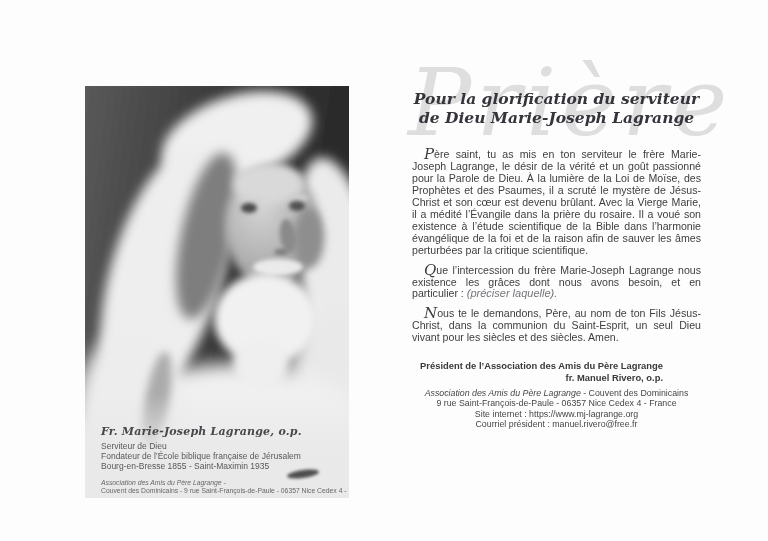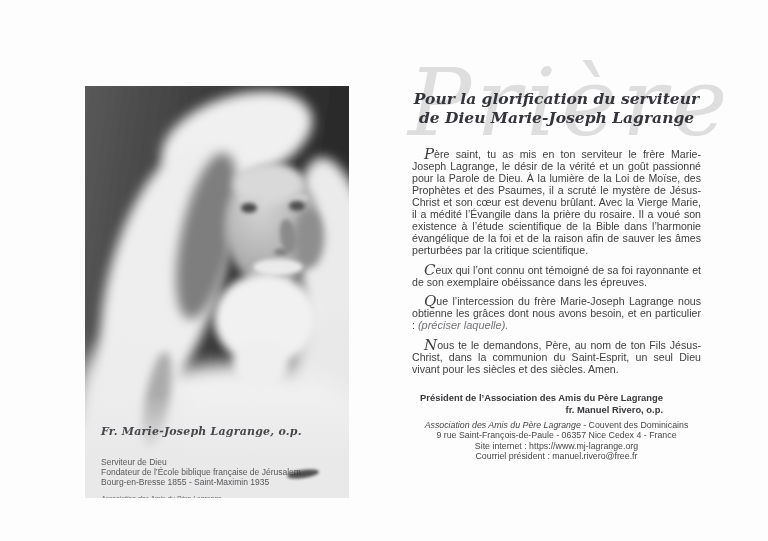--- a/index.html
+++ b/index.html
@@ -5,21 +5,21 @@
   html,body{margin:0;padding:0;background:#fff;}
   .page{position:relative;width:768px;height:541px;background:#fdfdfd;overflow:hidden;
         font-family:"Liberation Sans",sans-serif;}
 
   
   .photo-card{position:absolute;left:85px;top:86px;width:264px;height:412px;overflow:hidden;}
   .photo-card svg{position:absolute;left:0;top:0;}
   .caption{position:absolute;left:16px;top:339px;width:280px;color:#55555a;}
   .caption-name{font-family:"DejaVu Serif",serif;font-style:italic;font-weight:700;
                 font-size:11px;color:#47474c;letter-spacing:.2px;}
-  .caption-sub{margin-top:20px;font-size:8.5px;line-height:9.8px;color:#58585c;}
+  .caption-sub{margin-top:4px;font-size:8.5px;line-height:9.8px;color:#58585c;}
   .caption-tiny{margin-top:8px;font-size:6.8px;line-height:7.8px;color:#67676b;}
   .caption-tiny .it{font-style:italic;}
   .smudge{position:absolute;left:202px;top:384px;width:32px;height:8px;background:#333;
           border-radius:50%;transform:rotate(-8deg);filter:blur(1.6px);opacity:.85;}
 
   
   .watermark{position:absolute;left:408px;top:56px;z-index:0;
              font-family:"DejaVu Serif",serif;font-style:italic;
              font-size:94px;line-height:1;letter-spacing:5px;color:#dedede;
              user-select:none;white-space:nowrap;}
@@ -123,22 +123,21 @@
   <div class="watermark">Prière</div>
 
   <div class="col">
     <div class="title">
       <div>Pour la glorification du serviteur</div>
       <div>de Dieu Marie-Joseph Lagrange</div>
     </div>
 
     <div class="body">
       <p class="pr"><span class="dc">P</span><span>ère saint, tu as mis en ton serviteur le frère Marie-Joseph Lagrange, le désir de la vérité et un goût passionné pour la Parole de Dieu. À la lumière de la Loi de Moïse, des Prophètes et des Psaumes, il a scruté le mystère de Jésus-Christ et son cœur est devenu brûlant. Avec la Vierge Marie, il a médité l’Évangile dans la prière du rosaire. Il a voué son existence à l’étude scientifique de la Bible dans l’harmonie évangélique de la foi et de la raison afin de sauver les âmes perturbées par la critique scientifique.</span></p>
-      <p class="pr"><span class="dc">C</span><span>eux qui l’ont connu ont témoigné de sa foi rayonnante et de son exemplaire obéissance dans les épreuves.</span></p>
-      <p class="pr"><span class="dc">Q</span><span>ue l’intercession du frère Marie-Joseph Lagrange nous obtienne les grâces dont nous avons besoin, et en particulier : </span><span class="note">(préciser laquelle).</span></p>
+      <p class="pr"><span class="dc">Q</span><span>ue l’intercession du frère Marie-Joseph Lagrange nous existence les grâces dont nous avons besoin, et en particulier : </span><span class="note">(préciser laquelle).</span></p>
       <p class="pr"><span class="dc">N</span><span>ous te le demandons, Père, au nom de ton Fils Jésus-Christ, dans la communion du Saint-Esprit, un seul Dieu vivant pour les siècles et des siècles. Amen.</span></p>
     </div>
 
     <div class="signature">
       <div>Président de l’Association des Amis du Père Lagrange</div>
       <div>fr. Manuel Rivero, o.p.</div>
     </div>
 
     <div class="footer">
       <div><span class="it">Association des Amis du Père Lagrange</span><span> - Couvent des Dominicains</span></div>

